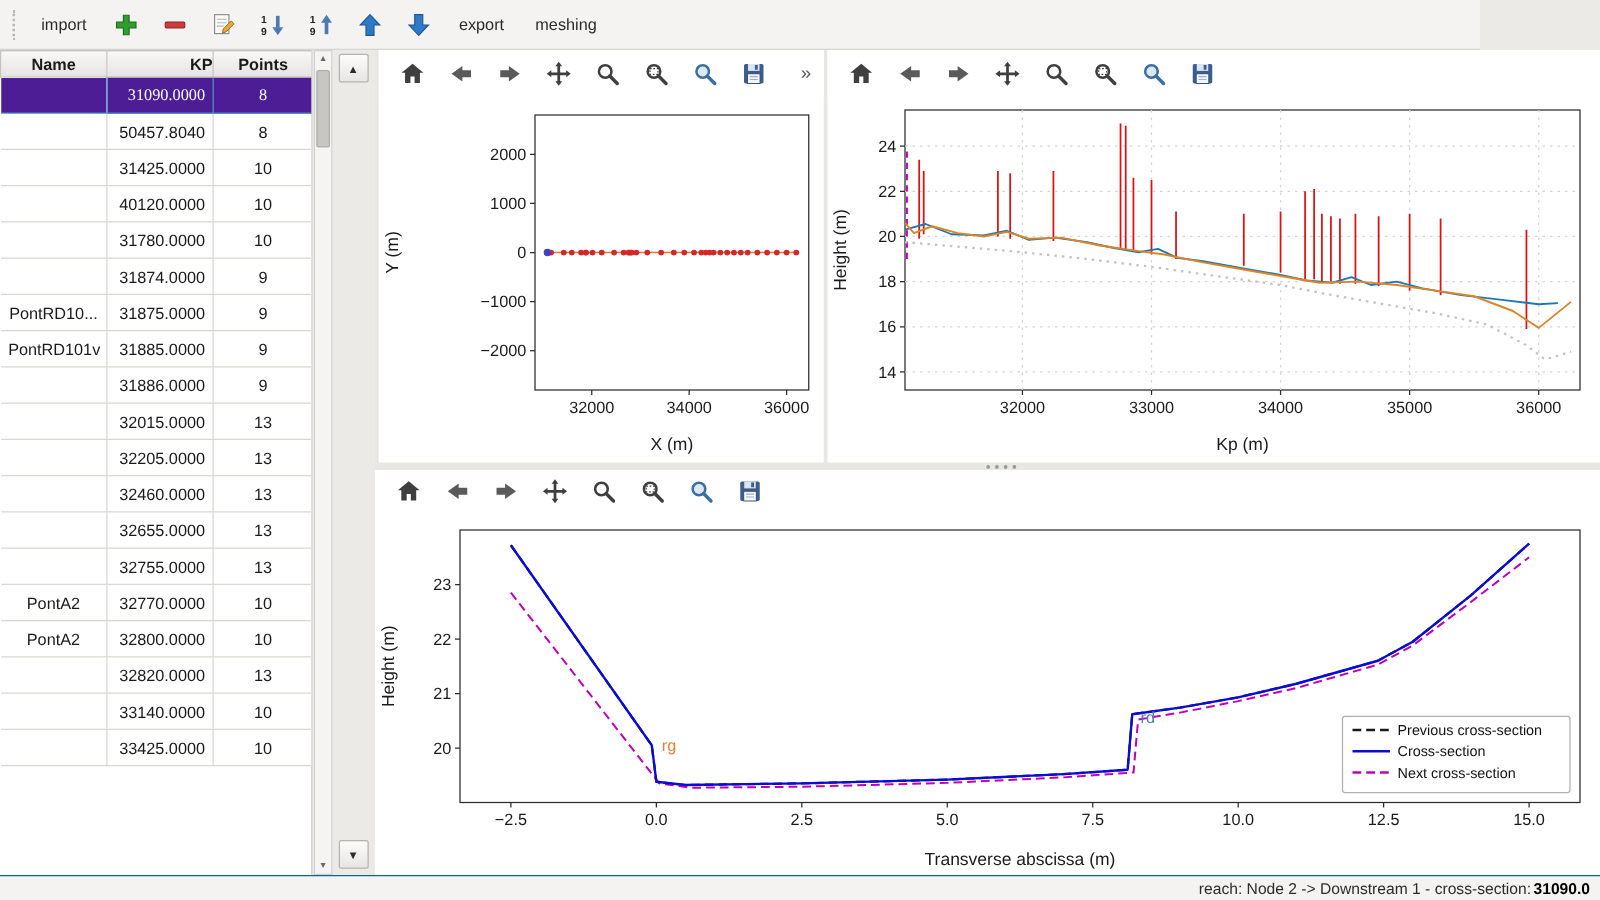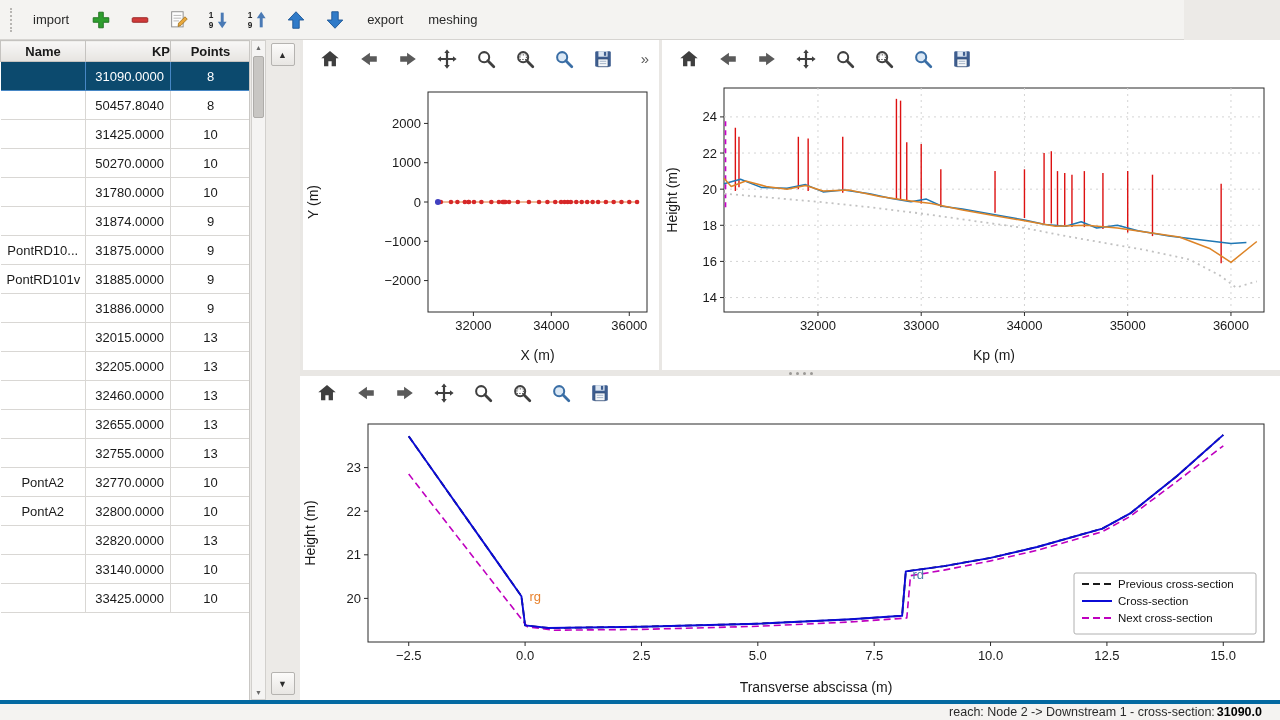--- a/index.html
+++ b/index.html
@@ -16,21 +16,21 @@
 
   
   .left-panel { position:absolute; left:0; top:40px; width:300px; height:660px; display:flex; background:#eceae7; }
   .table-wrap { width:250px; height:660px; background:#ffffff; overflow:hidden; border-right:1px solid #c9c7c4; }
   table { border-collapse:collapse; table-layout:fixed; width:250px; }
   th { height:21px; background:linear-gradient(#f8f7f6,#e6e4e1); border:1px solid #c5c3c0; font-weight:bold; font-size:13px; }
   td { height:29px; border-right:1px solid #d9d7d4; border-bottom:1px solid #d9d7d4; padding:0 6px; font-size:13px; background:#fff; }
   .col-name { width:85px; text-align:center; overflow:hidden; white-space:nowrap; }
   .col-kp { width:85px; text-align:right; }
   .col-points { width:80px; text-align:center; }
-  tr.selected td { background:#0c4a6e; color:#ffffff; border-color:#4787c5; }
+  tr.selected td { background:#4c1d95; color:#ffffff; border-color:#4787c5;font-family:Liberation Serif, serif; }
 
   .scrollbar-v { width:15px; height:660px; margin-left:1px; background:#f5f4f3; border:1px solid #d2d0cd; position:relative; }
   .sb-step { position:absolute; left:0; width:13px; height:13px; font-size:7px; color:#6a6a6a; display:flex; align-items:center; justify-content:center; }
   .sb-step.up { top:0; }
   .sb-step.down { bottom:0; }
   .sb-handle { position:absolute; left:1px; top:15px; width:11px; height:62px; background:#c8c6c3; border:1px solid #aeaca9; border-radius:2px; }
 
   .btn-col { width:33px; height:660px; display:flex; flex-direction:column; justify-content:space-between; align-items:center; padding:3px 0 5px 0; }
   .square-btn { width:24px; height:23px; background:linear-gradient(#fcfbfa,#e8e6e3); border:1px solid #b5b3b0; border-radius:2px;
     font-size:9px; color:#2d2d2d; display:flex; align-items:center; justify-content:center; }
@@ -46,22 +46,22 @@
 
   .plot-toolbar { height:38px; display:flex; align-items:center; gap:9px; padding:0 12px; position:relative; background:#fff; }
   #panel-cross .plot-toolbar { height:34px; }
   .ptb-btn { width:30px; height:30px; display:flex; align-items:center; justify-content:center; border-radius:3px; }
   .ptb-btn svg { display:block; }
   .tb-overflow { position:absolute; right:6px; top:8px; color:#5a5a5a; font-size:15px; padding:2px 4px; }
 
   svg.chart { display:block; font-family:"Liberation Sans", sans-serif; }
 
   
-  .statusbar { position:absolute; left:0; bottom:0; width:1280px; height:20px; background:#f4f3f1; border-top:4px solid #0369a1;
-    display:flex; align-items:center; justify-content:flex-end; padding:0 18px; font-size:12.5px; color:#2b2b2b; gap:2px; }
+  .statusbar { position:absolute; left:0; bottom:0; width:1280px; height:20px; background:#f4f3f1; border-top:1px solid #0369a1;
+    display:flex; align-items:center; justify-content:flex-end; padding:0 8px; font-size:12.5px; color:#2b2b2b; gap:2px; }
   .statusbar b { color:#000; }
 </style>
 </head>
 <body>
 
 <div class="app">
 
   <div class="main-toolbar">
     <span class="toolbar-handle"></span>
 
@@ -150,21 +150,21 @@
               <td class="col-kp">50457.8040</td>
               <td class="col-points">8</td>
             </tr>
             <tr>
               <td class="col-name"></td>
               <td class="col-kp">31425.0000</td>
               <td class="col-points">10</td>
             </tr>
             <tr>
               <td class="col-name"></td>
-              <td class="col-kp">50270.0000</td>
+              <td class="col-kp">40120.0000</td>
               <td class="col-points">10</td>
             </tr>
             <tr>
               <td class="col-name"></td>
               <td class="col-kp">31780.0000</td>
               <td class="col-points">10</td>
             </tr>
             <tr>
               <td class="col-name"></td>
               <td class="col-kp">31874.0000</td>

